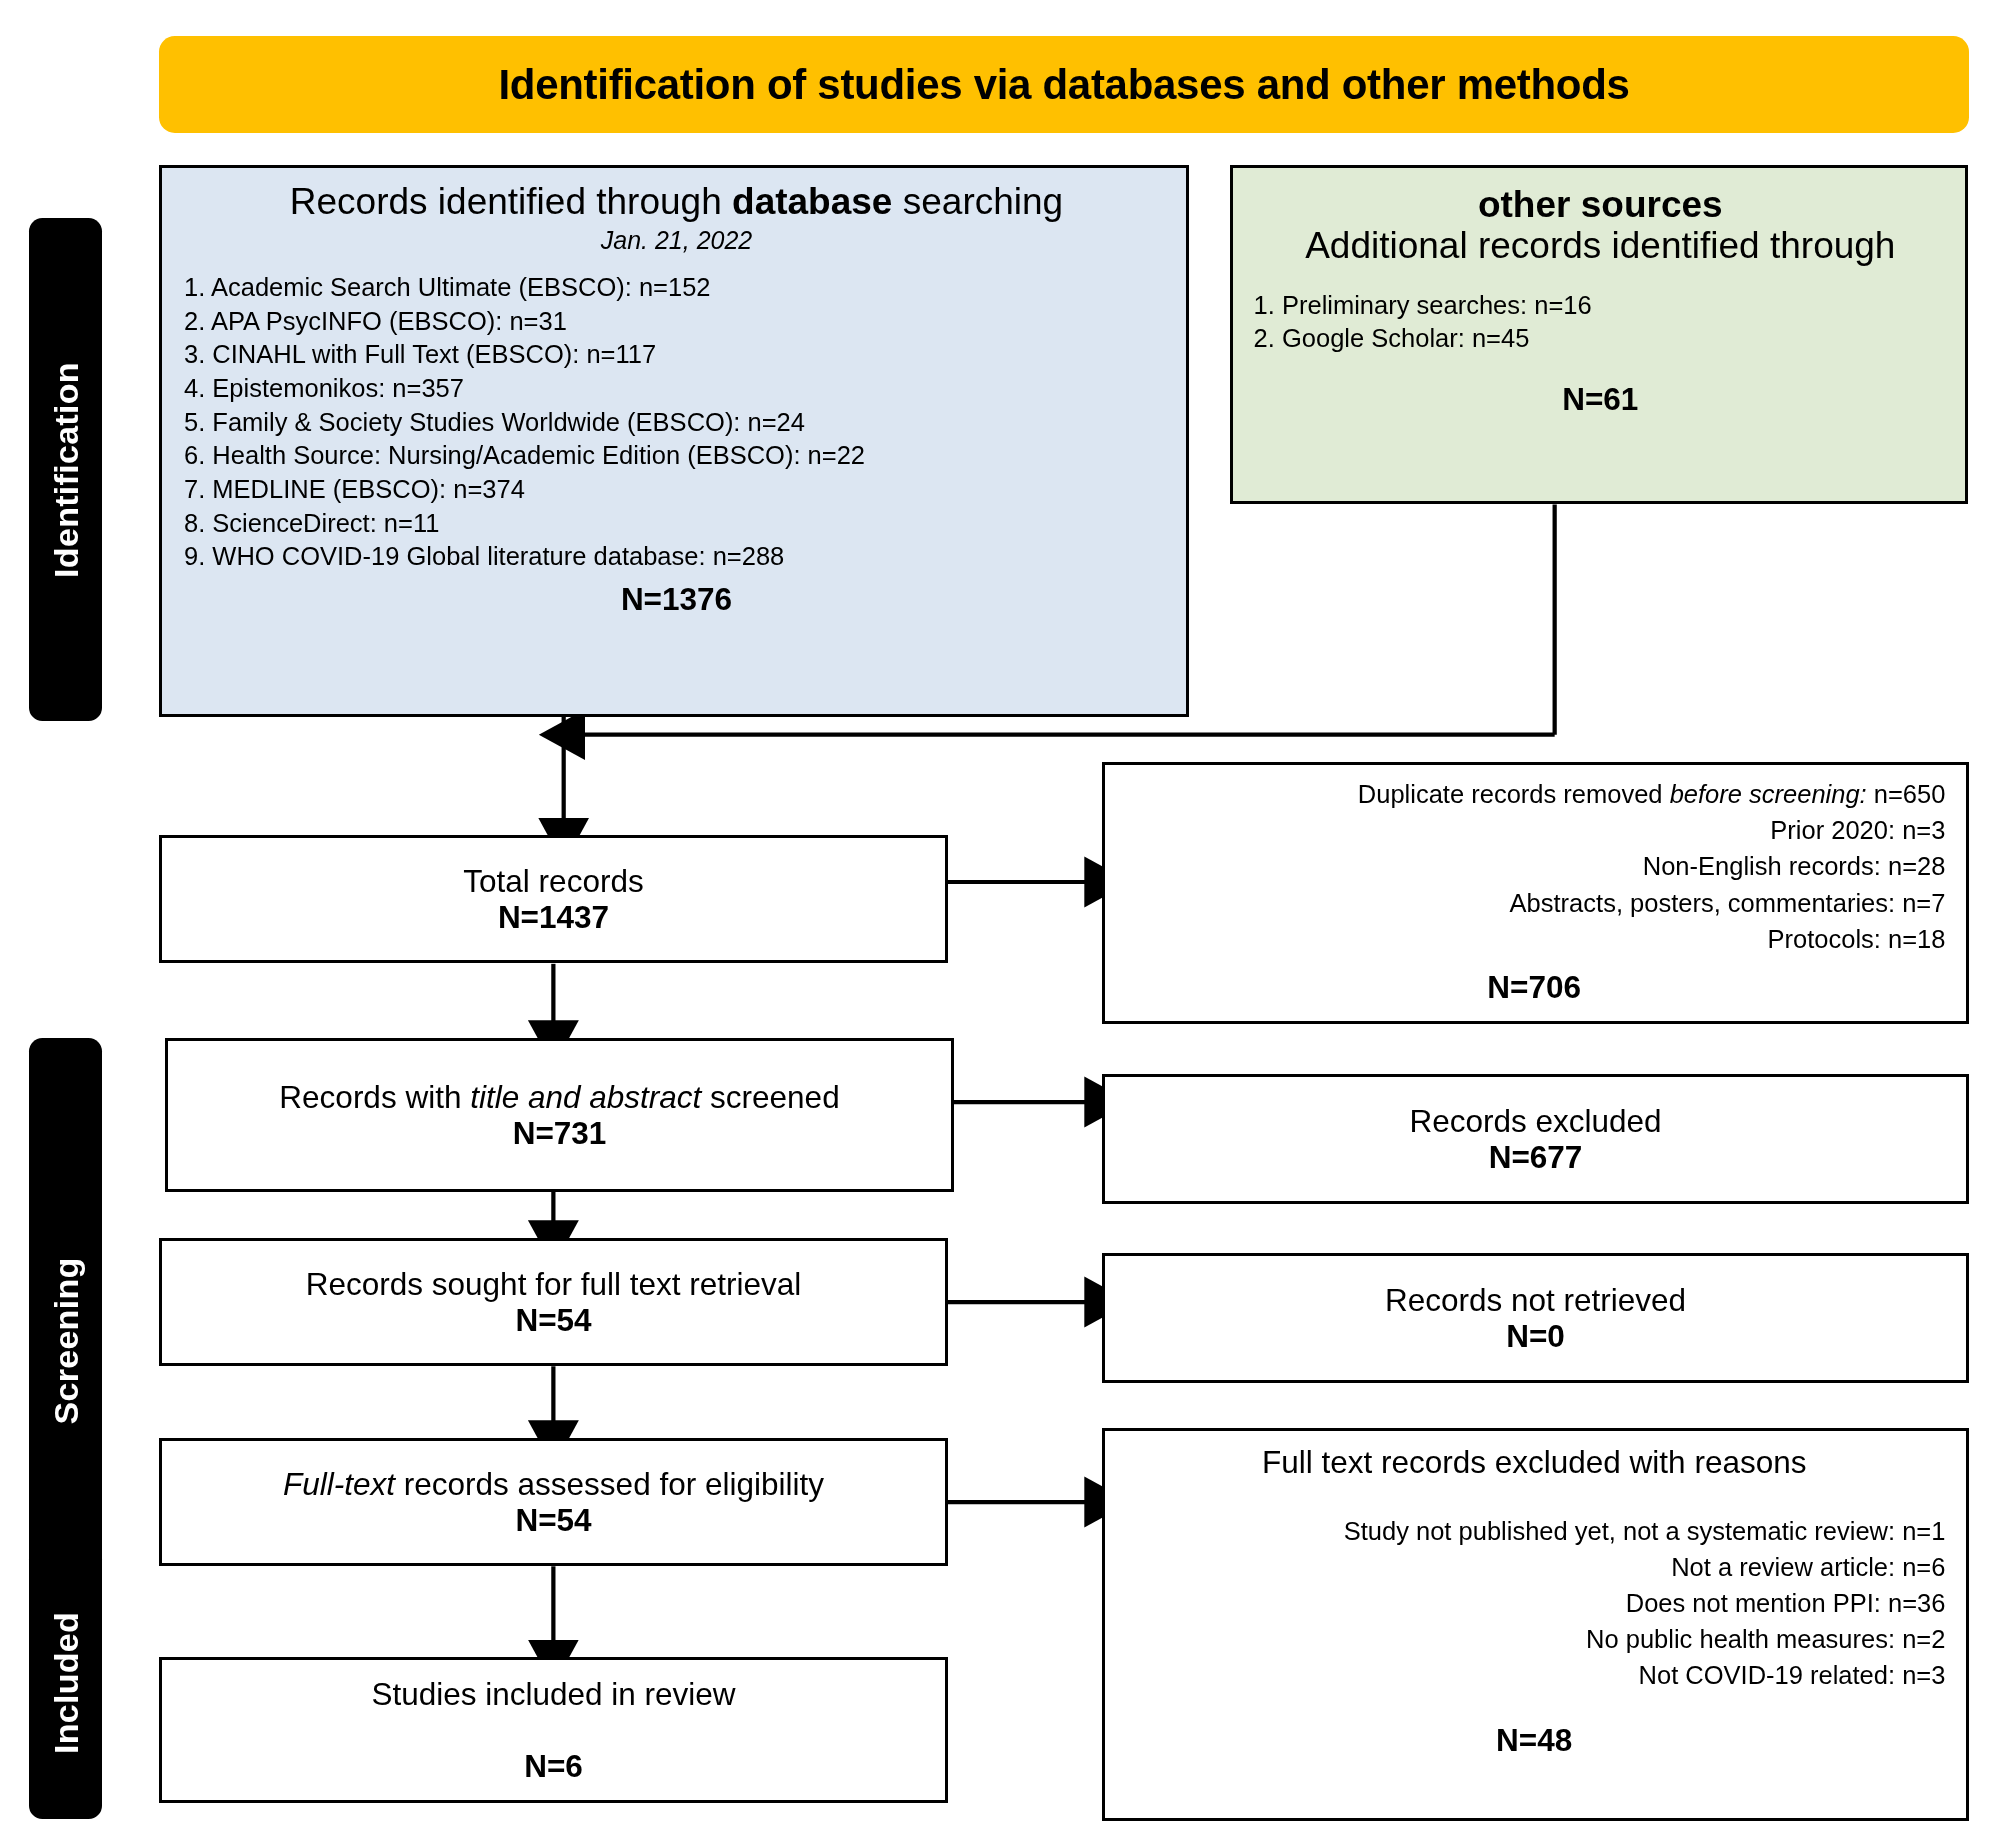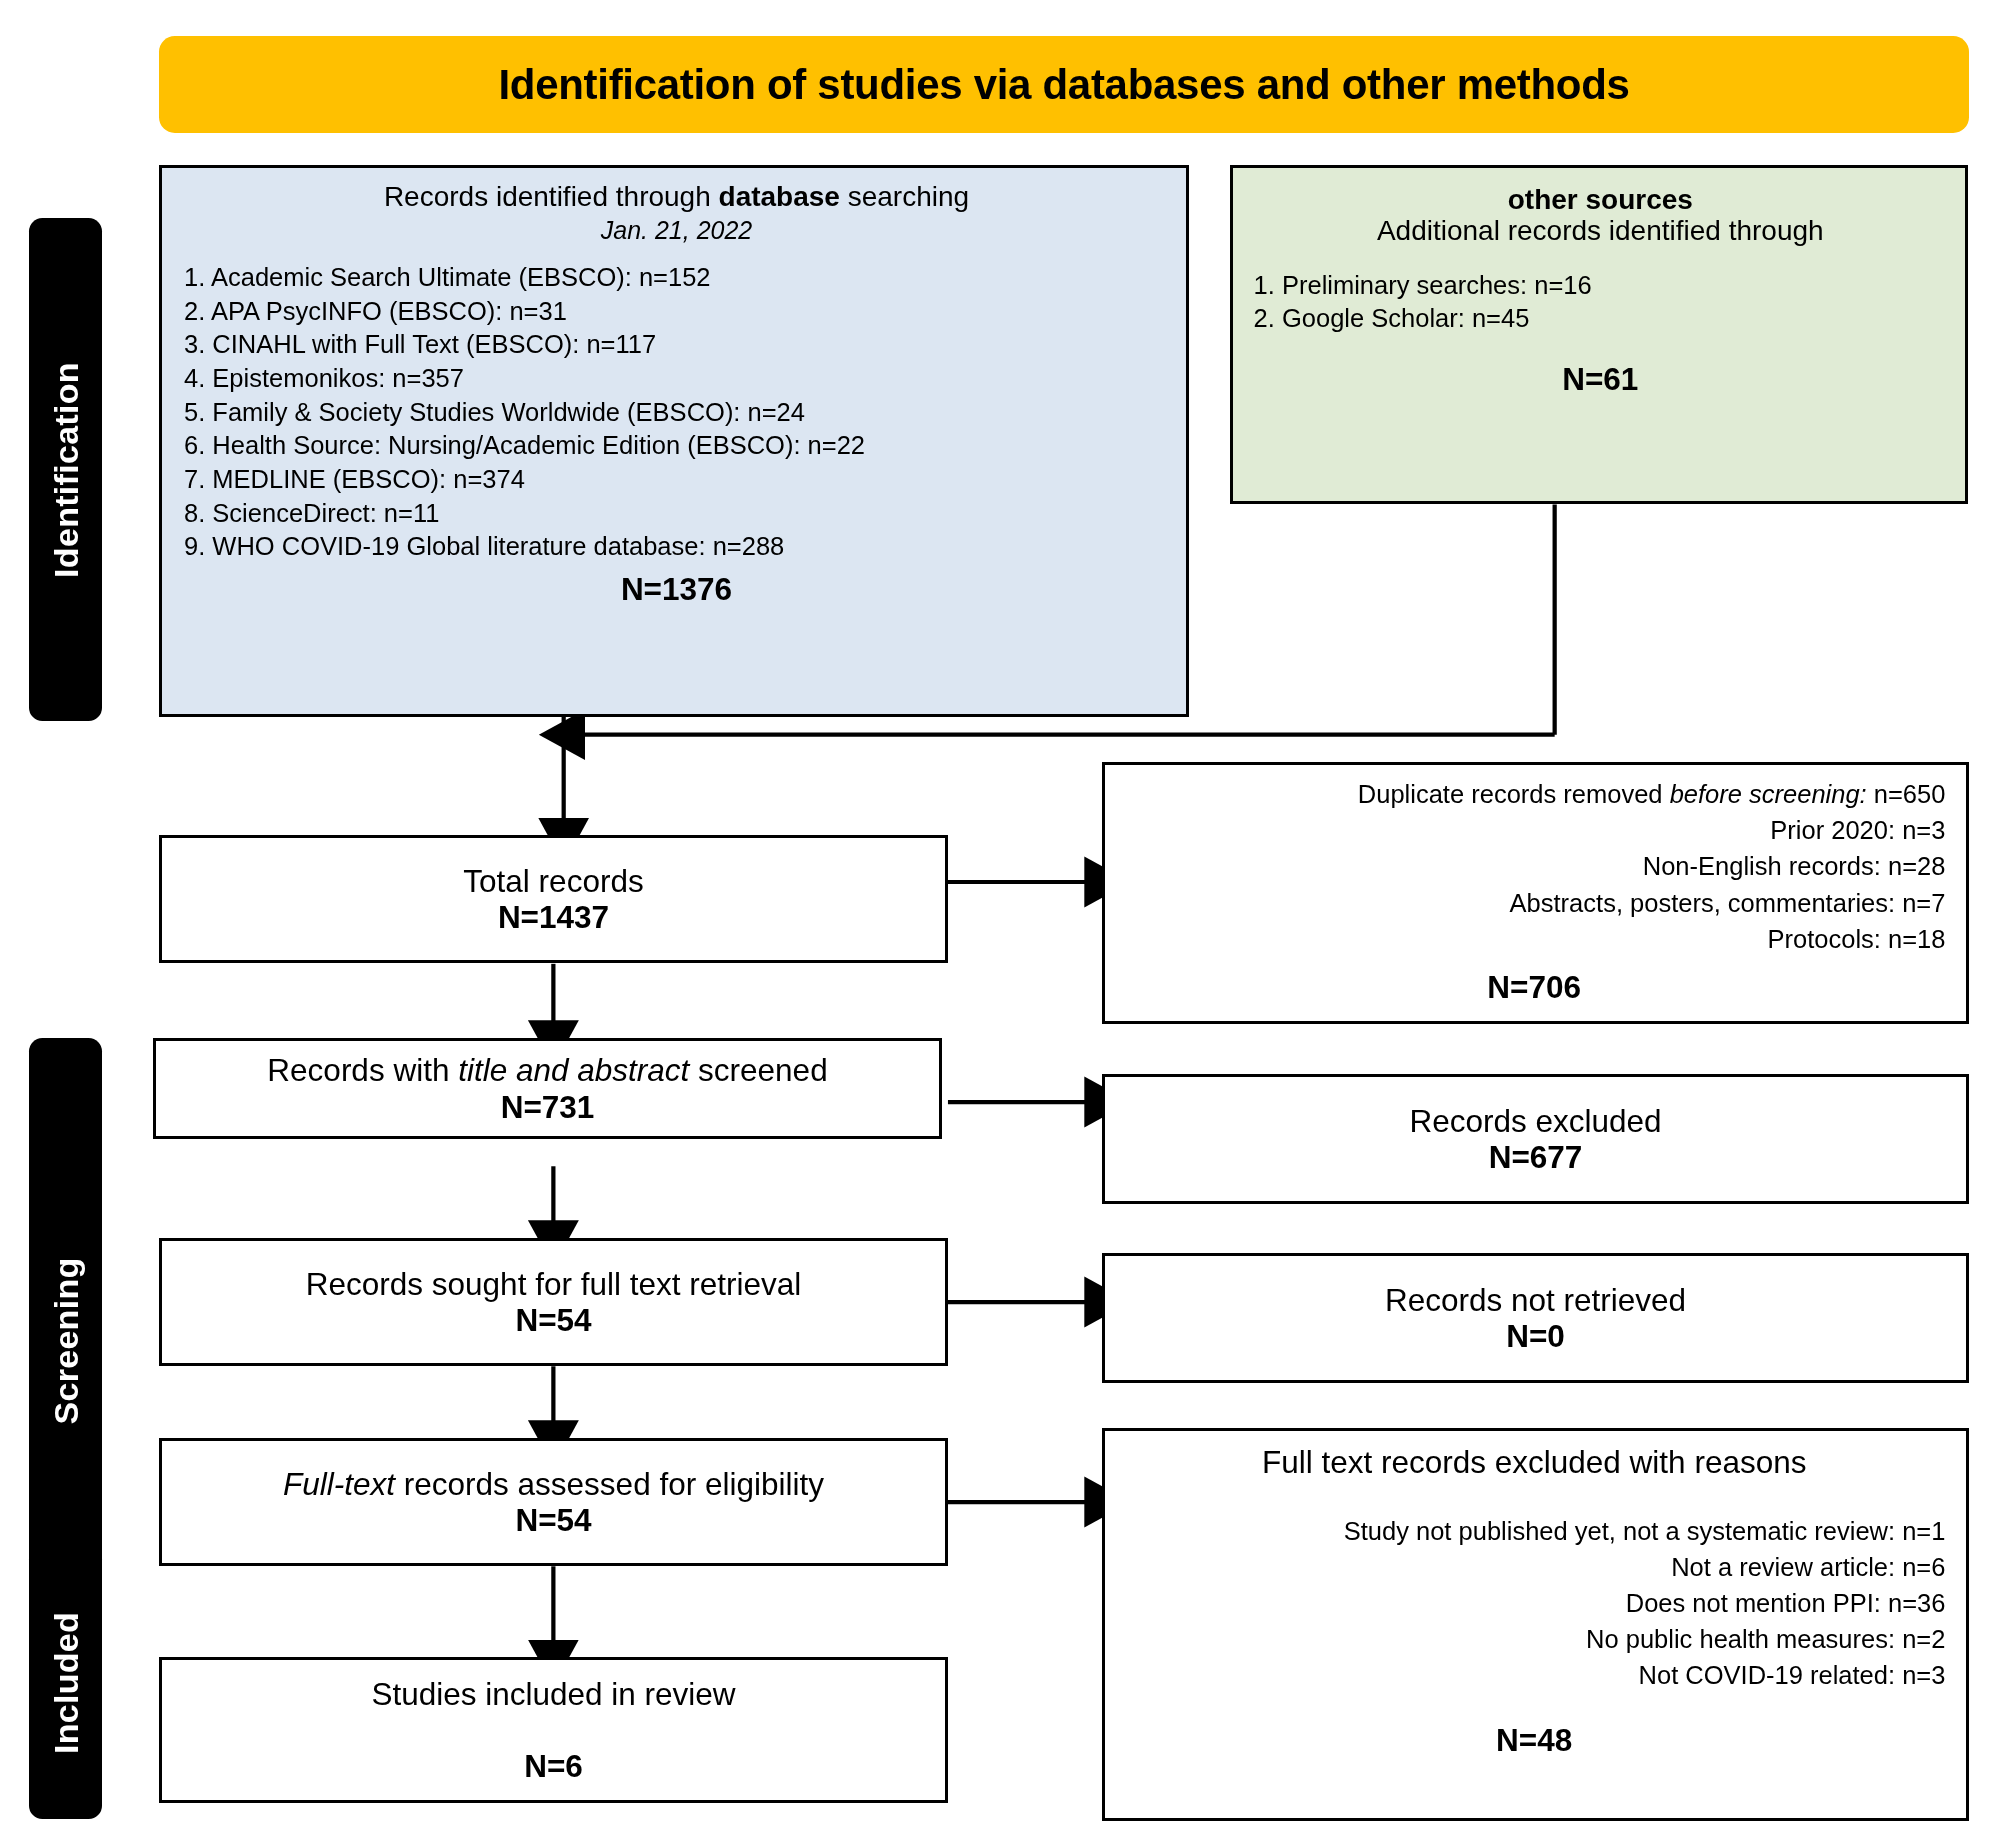--- a/index.html
+++ b/index.html
@@ -68,21 +68,21 @@
     border: 3px solid #000000;
     background: #ffffff;
     display: flex;
     flex-direction: column;
     justify-content: center;
   }
   .box.fill-blue  { background: #DCE6F2; }
   .box.fill-green { background: #E0EBD5; }
 
   .box .hdr {
-    font-size: 28px;
+    font-size: 37px;
     color: #000000;
     text-align: center;
     line-height: 1.12;
   }
   .box .hdr b { font-weight: bold; }
   .box .subhdr {
     font-size: 25px;
     font-style: italic;
     text-align: center;
     margin-top: 3.6px;
@@ -141,21 +141,21 @@
     padding: 6px 12px;
   }
   #box-duplicates {
     left: 1102px; top: 762px; width: 867px; height: 262px;
     padding: 11px 20.6px 8.5px 18px;
     justify-content: flex-start;
   }
   #box-duplicates .total { margin-top: 12px; text-align: center; }
 
   #box-title-abstract {
-    left: 153px; top: 1038px; width: 789px; height: 101px;
+    left: 165px; top: 1038px; width: 789px; height: 154px;
     padding: 6px 16px;
   }
   #box-records-excluded {
     left: 1102px; top: 1074px; width: 867px; height: 130px;
     padding: 6px 12px;
   }
 
   #box-sought-full {
     left: 159px; top: 1238px; width: 789px; height: 128px;
     padding: 6px 28px;

